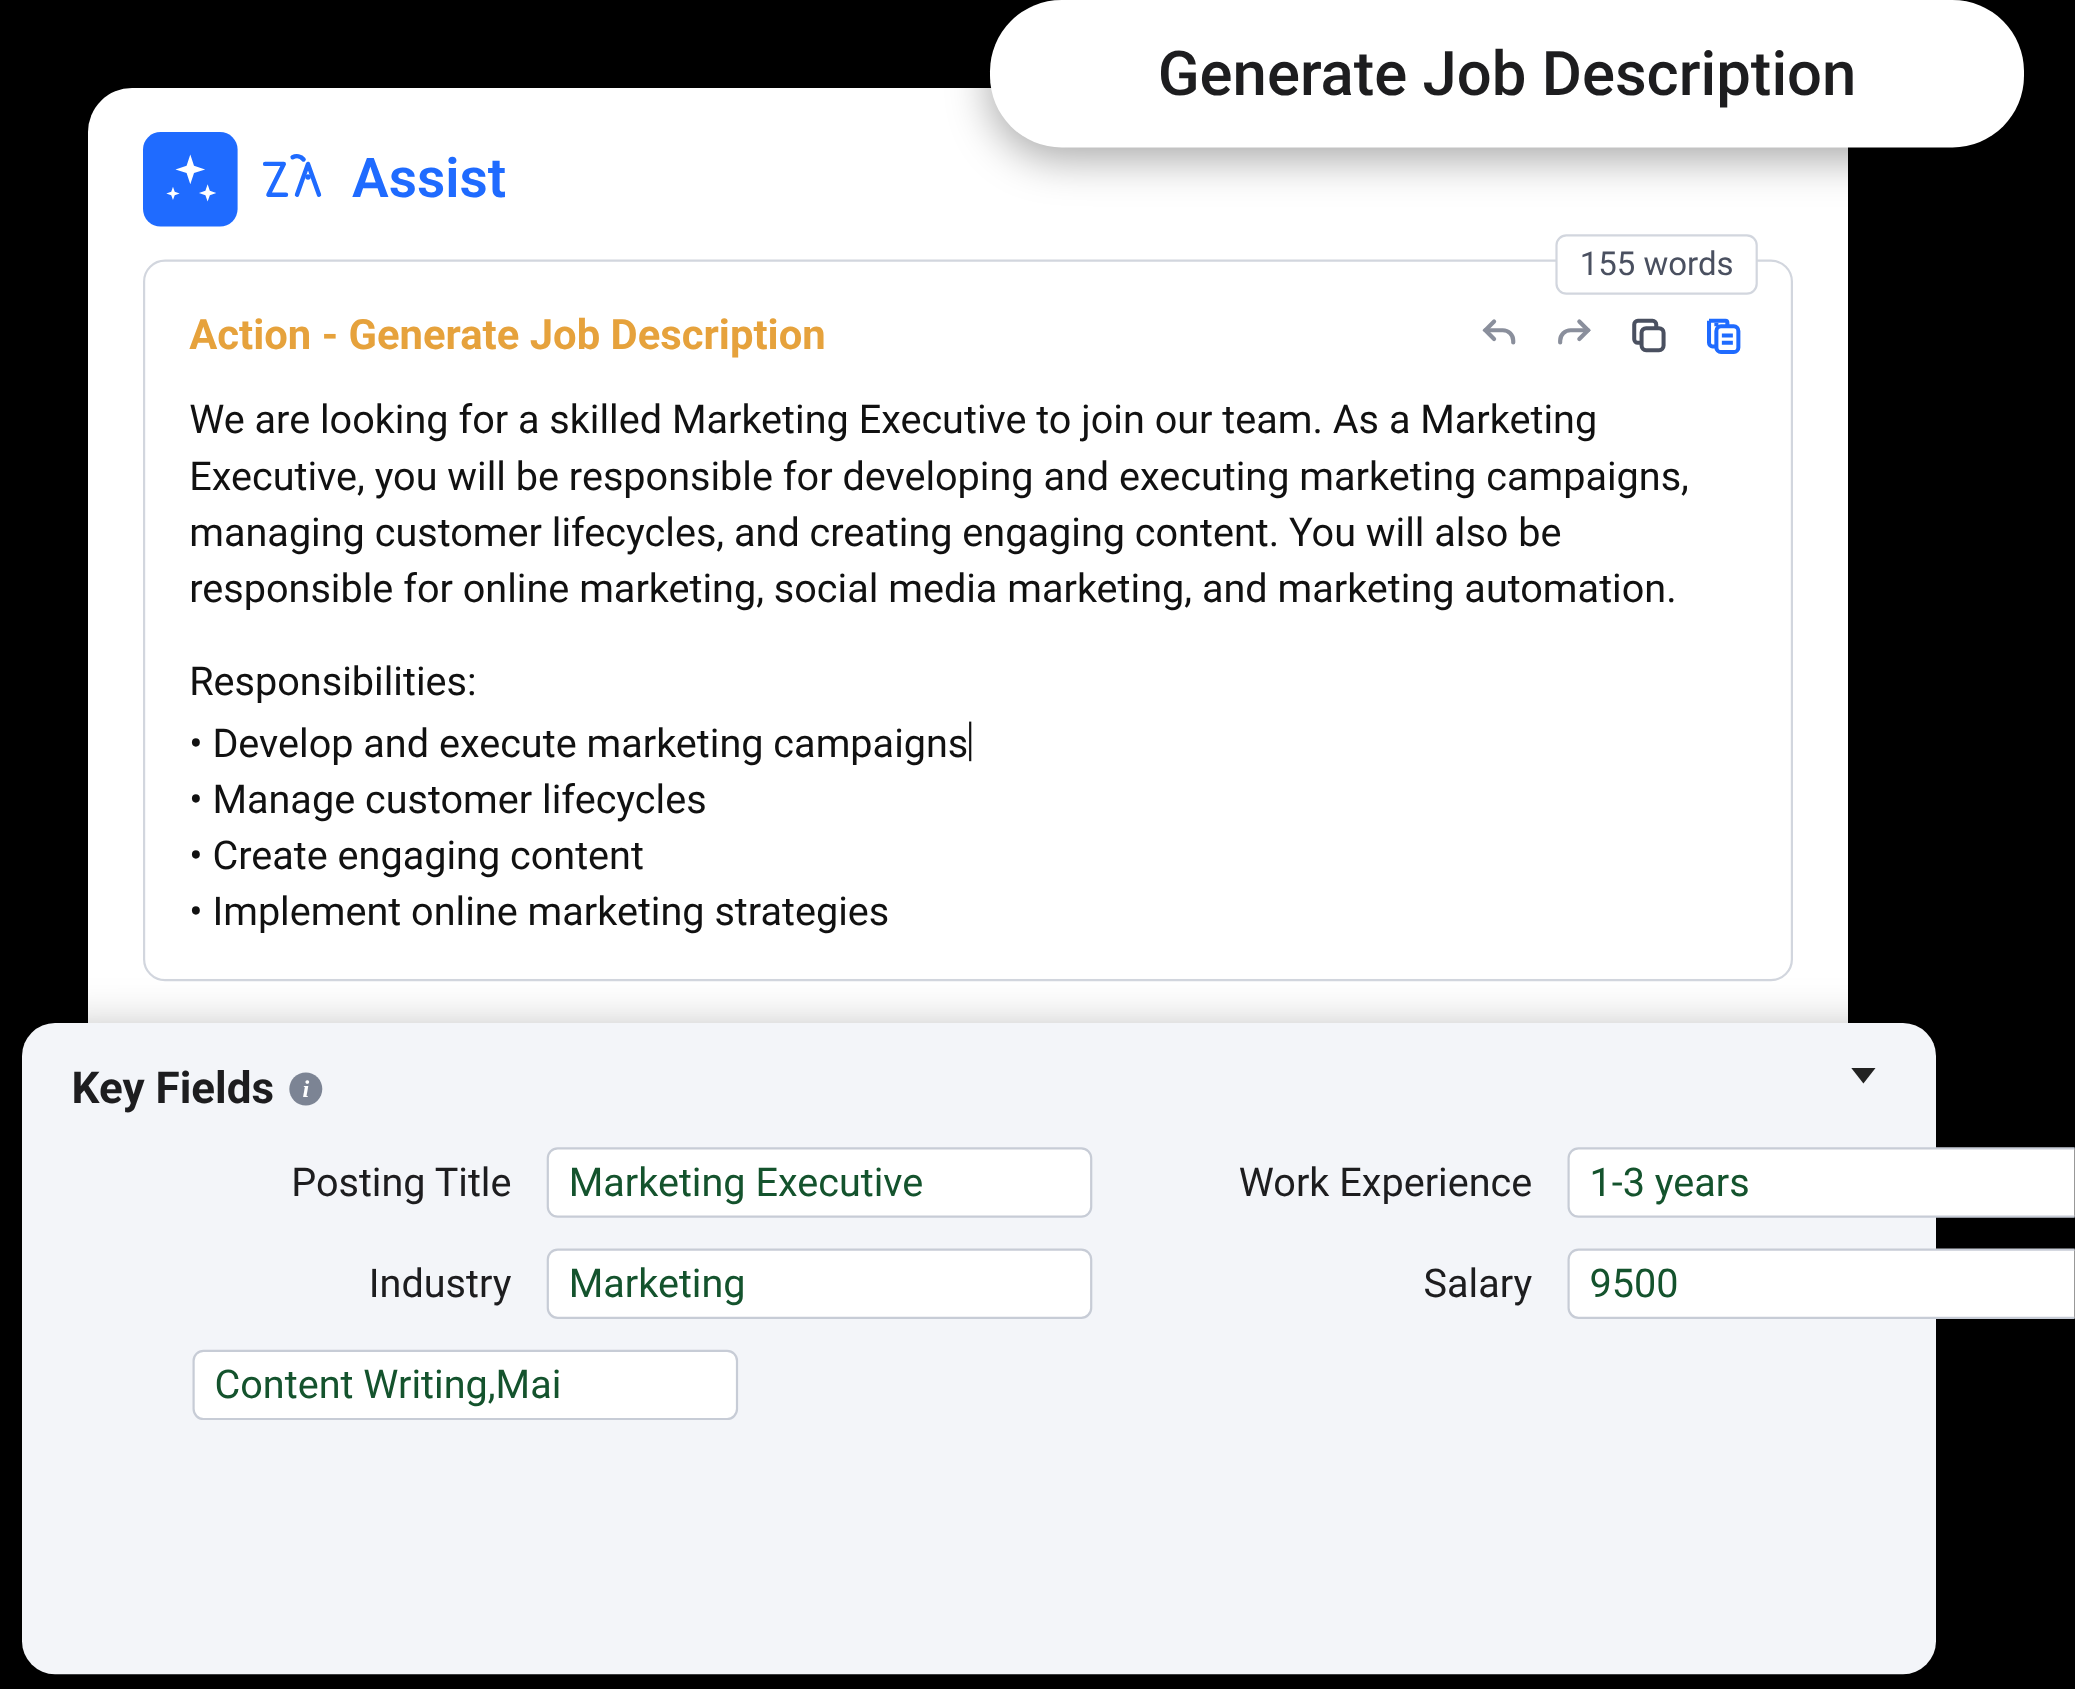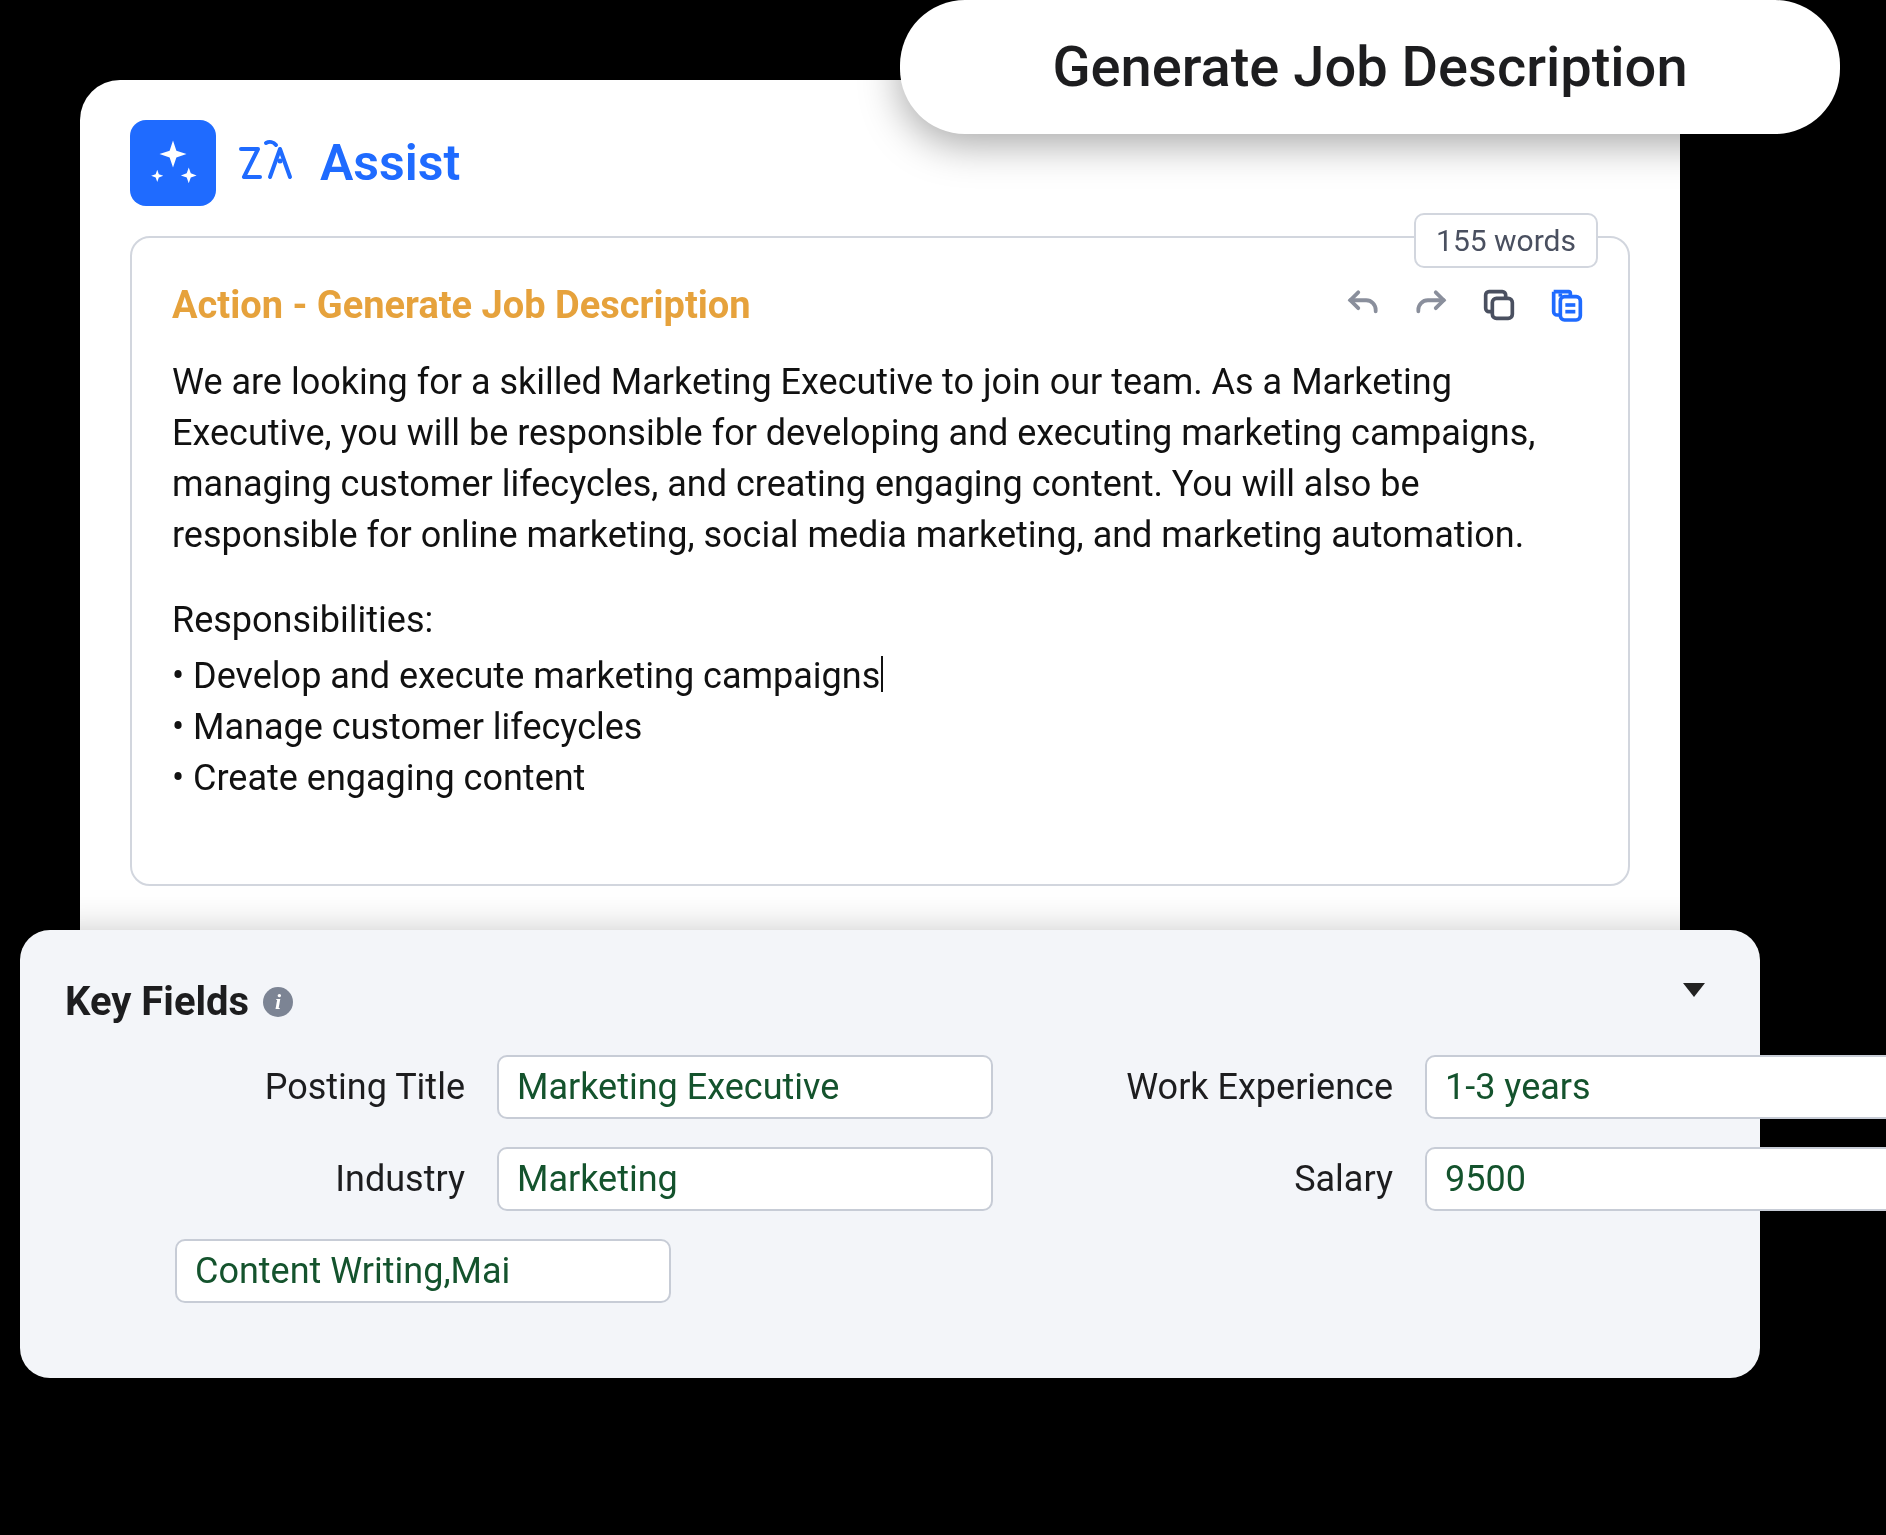--- a/index.html
+++ b/index.html
@@ -121,25 +121,25 @@
   .gen-text p { margin-bottom: 34px; }
   .gen-text .section-title { margin-bottom: 4px; }
   .gen-text .bullet { margin: 0; }
 
   
   .key-fields-panel {
     position: absolute;
     top: 930px;
     left: 20px;
     width: 1740px;
-    height: 448px;
+    height: 592px;
     background: #f3f5f9;
     border-radius: 30px;
     box-shadow: 0 15px 50px rgba(0,0,0,0.4);
-    padding: 48px 45px 35px 45px;
+    padding: 36px 45px 35px 45px;
     z-index: 20;
   }
 
   .kf-header {
     display: flex;
     align-items: center;
     gap: 14px;
     position: relative;
     margin-bottom: 30px;
   }
@@ -301,20 +301,21 @@
         </div>
       </div>
     </div>
 
     <div class="gen-text">
       <p>We are looking for a skilled Marketing Executive to join our team. As a Marketing Executive, you will be responsible for developing and executing marketing campaigns, managing customer lifecycles, and creating engaging content. You will also be responsible for online marketing, social media marketing, and marketing automation.</p>
       <p class="section-title">Responsibilities:</p>
       <p class="bullet"><span>• Develop and execute marketing campaigns</span><span class="caret"></span></p>
       <p class="bullet">• Manage customer lifecycles</p>
       <p class="bullet">• Create engaging content</p>
+      <p class="bullet">• Implement online marketing strategies</p>
     </div>
   </div>
 </div>
 
 <div class="key-fields-panel">
   <div class="kf-header">
     <div class="kf-title">Key Fields</div>
     <div class="info-circle">i</div>
     <div class="chevron-toggle"></div>
   </div>

